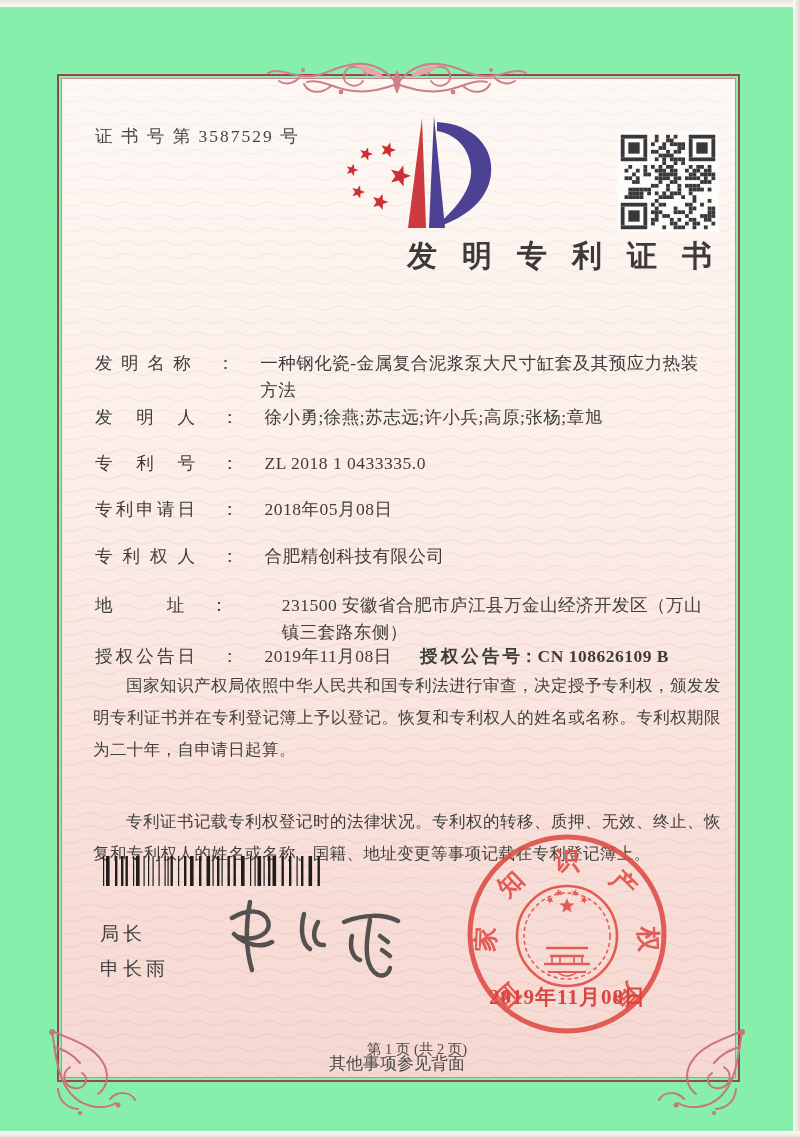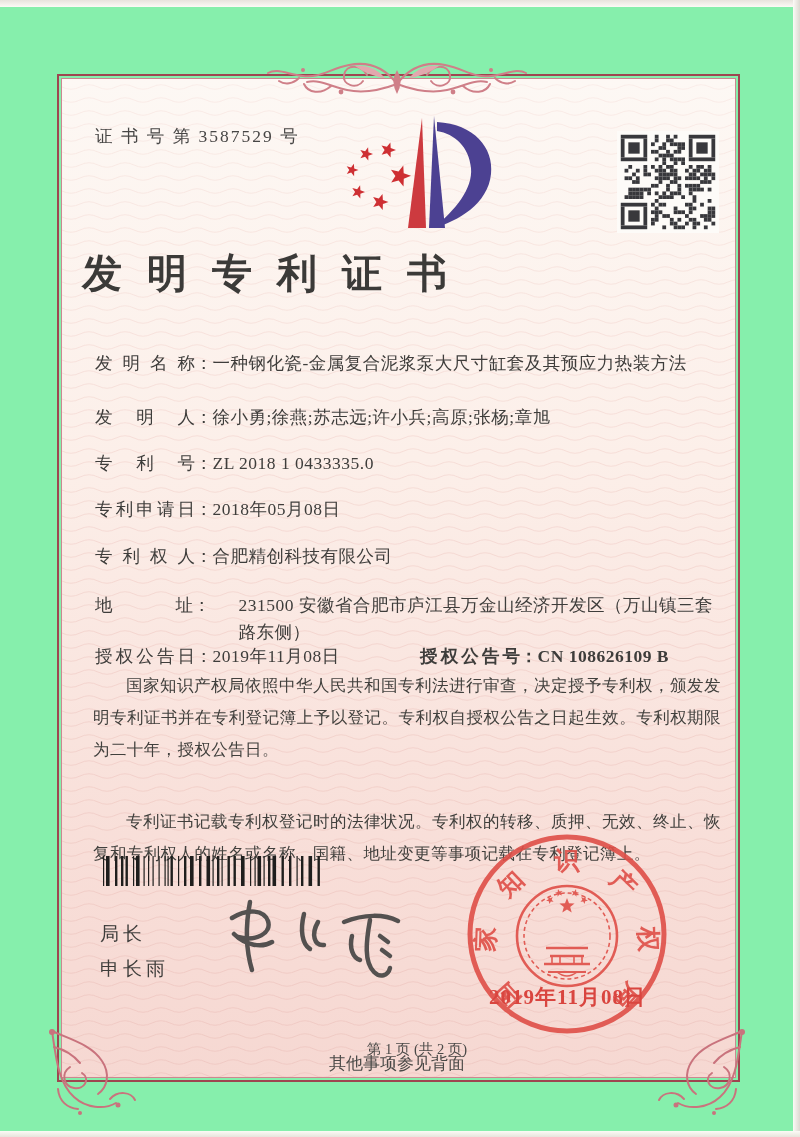--- a/index.html
+++ b/index.html
@@ -16,24 +16,24 @@
 
   .frame{position:absolute;left:57px;top:74px;width:679px;height:1004px;border:2px solid #9e4650;}
   .frame-inner{position:absolute;inset:2px;border:1px solid #cb8890;
     background:linear-gradient(180deg,#fdf8f4 0%,#fcefe9 38%,#f8ded8 78%,#f6d8d2 100%);}
   .guilloche{position:absolute;inset:0;width:100%;height:100%;}
 
   .cert-no{position:absolute;left:95px;top:124px;font-size:17.5px;letter-spacing:2px;color:#474645;z-index:5;}
   .logo{position:absolute;left:336px;top:114px;width:172px;height:122px;z-index:5;}
   .qr{position:absolute;left:617px;top:131px;width:102px;height:102px;z-index:5;}
 
-  .title{position:absolute;left:57px;top:246px;width:680px;text-align:left;
-    font-size:40px;font-weight:700;color:#3b3a38;letter-spacing:25px;text-indent:25px;z-index:5;}
-
-  .row{position:absolute;left:95px;width:620px;font-size:17.5px;color:#3e3d3b;display:flex;z-index:5;line-height:27px;}
+  .title{position:absolute;left:57px;top:236px;width:680px;text-align:right;
+    font-size:30px;font-weight:700;color:#3b3a38;letter-spacing:25px;text-indent:25px;z-index:5;}
+
+  .row{position:absolute;left:95px;width:620px;font-size:17.5px;color:#3e3d3b;display:flex;z-index:5;line-height:27px;gap:26px;}
   .jl{display:inline-block;width:100px;text-align:justify;text-align-last:justify;}
   .colon{display:inline-block;}
   .fvalue{display:inline-block;letter-spacing:0.5px;}
   .addr-val{width:486px;margin-left:28px;}
   .grp2{position:absolute;left:325px;top:0;display:flex;font-weight:bold;}
   .row6{position:relative;}
 
   .par{position:absolute;left:93px;width:628px;font-size:16.5px;line-height:32px;
     color:#41403d;text-align:justify;text-indent:33px;z-index:5;letter-spacing:0.4px;}
 
@@ -448,21 +448,21 @@
     <span class="jl">授权公告日</span>
       <span class="colon">：</span>
     <span class="fvalue">2019年11月08日</span>
     <span class="grp2">
       <span class="jl">授权公告号</span>
         <span class="colon">：</span>
       <span class="fvalue">CN 108626109 B</span>
     </span>
   </div>
 
-  <div class="par" style="top:670px">国家知识产权局依照中华人民共和国专利法进行审查，决定授予专利权，颁发发明专利证书并在专利登记簿上予以登记。专利权自授权公告之日起生效。专利权期限为二十年，授权公告日。</div>
+  <div class="par" style="top:670px">国家知识产权局依照中华人民共和国专利法进行审查，决定授予专利权，颁发发明专利证书并在专利登记簿上予以登记。恢复和专利权人的姓名或名称。专利权期限为二十年，自申请日起算。</div>
   <div class="par" style="top:806px">专利证书记载专利权登记时的法律状况。专利权的转移、质押、无效、终止、恢复和专利权人的姓名或名称、国籍、地址变更等事项记载在专利登记簿上。</div>
 
   <svg id="barcode" class="barcode" viewBox="0 0 218 30" preserveAspectRatio="none">
       <rect x="0.0" y="0" width="1.2" height="30" fill="#1f1e1d"></rect>
       <rect x="3.0" y="0" width="3.6" height="30" fill="#1f1e1d"></rect>
       <rect x="12.0" y="0" width="2.4" height="30" fill="#1f1e1d"></rect>
       <rect x="18.0" y="0" width="2.4" height="30" fill="#1f1e1d"></rect>
       <rect x="22.5" y="0" width="2.4" height="30" fill="#1f1e1d"></rect>
       <rect x="30.0" y="0" width="1.2" height="30" fill="#1f1e1d"></rect>
       <rect x="33.0" y="0" width="3.6" height="30" fill="#1f1e1d"></rect>

